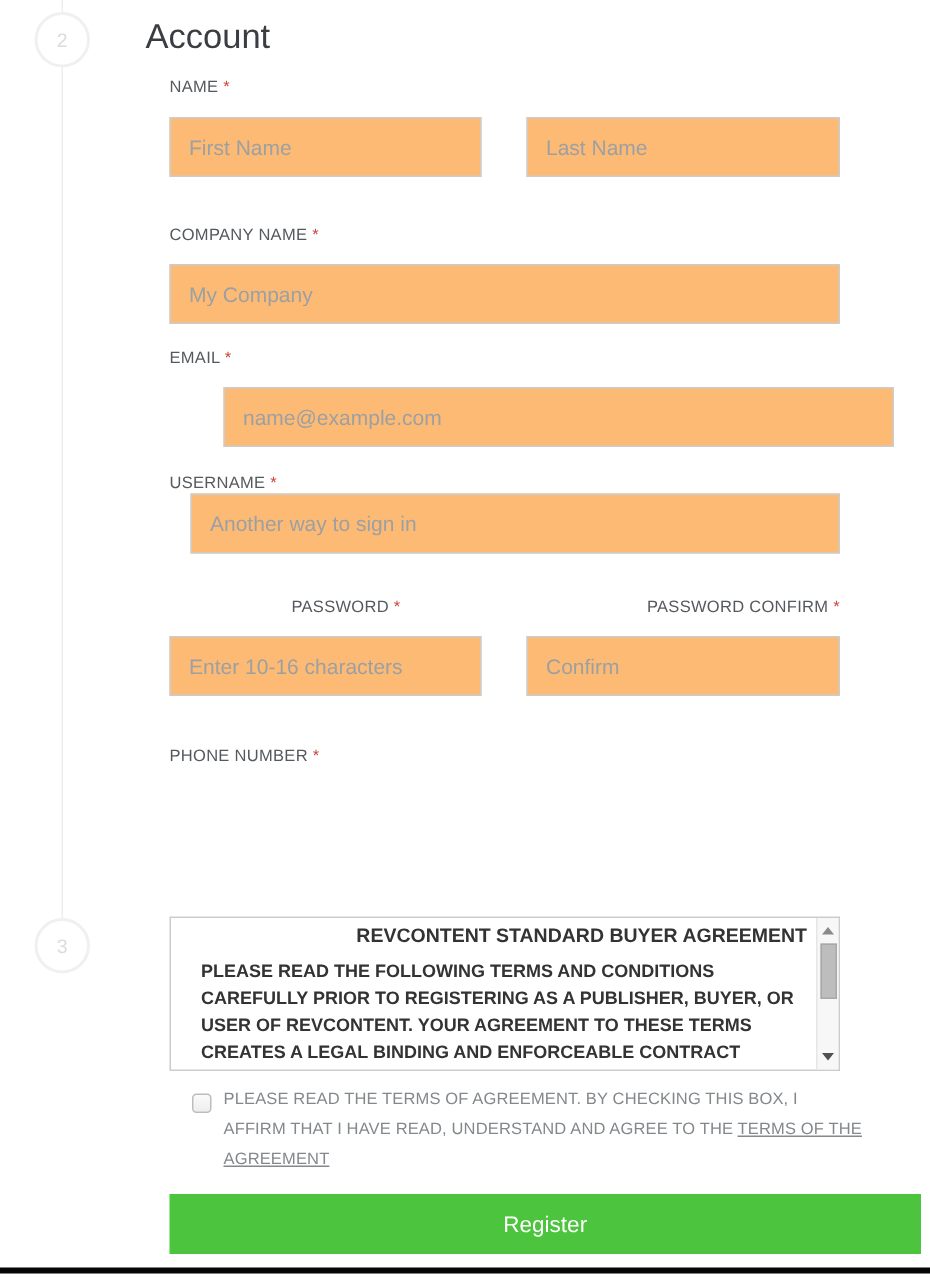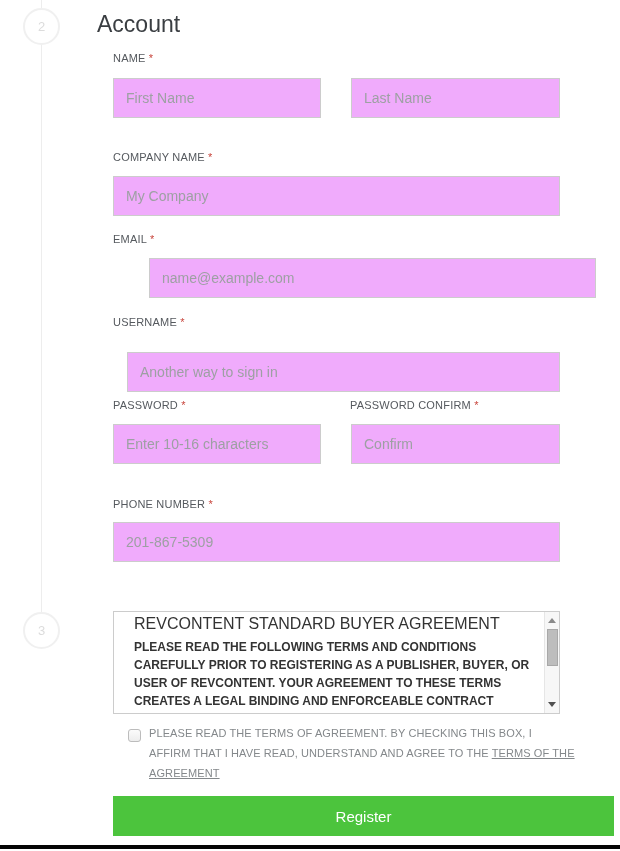--- a/index.html
+++ b/index.html
@@ -36,40 +36,40 @@
   .f-label {
     display:block; font-size:11px; color:#55595e;
     letter-spacing:.2px; margin-bottom:0;
   }
   .req { color:#c8453c; }
   .txt {
     display:block; width:100%; height:40px;
     border:1px solid #cccccc; border-radius:0;
     padding:0 12px; font-size:14px; color:#555;
     font-family:"Liberation Sans", sans-serif;
-    background:#f0abfc; outline:none;
+    background:#fdba74; outline:none;
   }
   .txt::placeholder { color:#9da0a3; opacity:1; }
   .half-row { display:flex; justify-content:space-between; }
   .half { width:208px; }
   .half2 { width:209px; }
-  .lbl-row { display:flex; }
+  .lbl-row { display:flex;justify-content:flex-end; }
   .lbl-row .col1 { width:237px; }
 
   
   .terms-box {
     position:absolute; left:113px; top:611px; width:447px; height:103px;
     border:1px solid #cccccc; background:#fff; overflow:hidden;
   }
   .terms-inner {
     position:absolute; left:0; top:0; right:15px; bottom:0;
     padding:4px 6px 0 20px; overflow:hidden;
   }
   .terms-title {
-    text-align:left; font-size:16px; font-weight:normal; color:#333;
+    text-align:right; font-size:13px; font-weight:bold; color:#333;
     line-height:16px; margin-bottom:6px;
   }
   .terms-body {
     font-size:12px; font-weight:bold; color:#333; line-height:18px;
   }
   
   .sb { position:absolute; top:0; right:0; bottom:0; width:15px;
         background:#f7f7f7; border-left:1px solid #e6e6e6; }
   .sb-arrow { position:absolute; left:0; width:15px; height:14px; }
   .sb-arrow.up { top:2px; }
@@ -139,38 +139,35 @@
   <div class="group" style="top:233px;">
     <label class="f-label"><span>EMAIL</span> <span class="req">*</span></label>
   </div>
   <div class="group" style="top:258px;margin-left:36px;">
     <input class="txt" type="text" placeholder="name@example.com" style="">
   </div>
 
   <div class="group" style="top:316px;">
     <label class="f-label"><span>USERNAME</span> <span class="req">*</span></label>
   </div>
-  <div class="group" style="top:352px;padding-left:14px;">
+  <div class="group" style="top:329px;padding-left:14px;">
     <input class="txt" type="text" placeholder="Another way to sign in" style="">
   </div>
 
   <div class="group lbl-row" style="top:399px;">
     <label class="f-label col1"><span>PASSWORD</span> <span class="req">*</span></label>
     <label class="f-label"><span>PASSWORD CONFIRM</span> <span class="req">*</span></label>
   </div>
   <div class="group half-row" style="top:424px;">
     <input class="txt half" type="password" placeholder="Enter 10-16 characters" style="">
     <input class="txt half2" type="password" placeholder="Confirm" style="">
   </div>
 
   <div class="group" style="top:498px;">
     <label class="f-label"><span>PHONE NUMBER</span> <span class="req">*</span></label>
-  </div>
-  <div class="group" style="top:522px;">
-    <input class="txt" type="text" placeholder="201-867-5309" style="">
   </div>
 
   <div class="terms-box">
     <div class="terms-inner">
       <div class="terms-title">REVCONTENT STANDARD BUYER AGREEMENT</div>
       <div class="terms-body">PLEASE READ THE FOLLOWING TERMS AND CONDITIONS CAREFULLY PRIOR TO REGISTERING AS A PUBLISHER, BUYER, OR USER OF REVCONTENT. YOUR AGREEMENT TO THESE TERMS CREATES A LEGAL BINDING AND ENFORCEABLE CONTRACT BETWEEN YOU AND REVCONTENT, LLC. IF YOU REGISTER FOR THE REVCONTENT</div>
     </div>
     <div class="sb">
       <div class="sb-arrow up">
           <span class="tri-up"></span>

